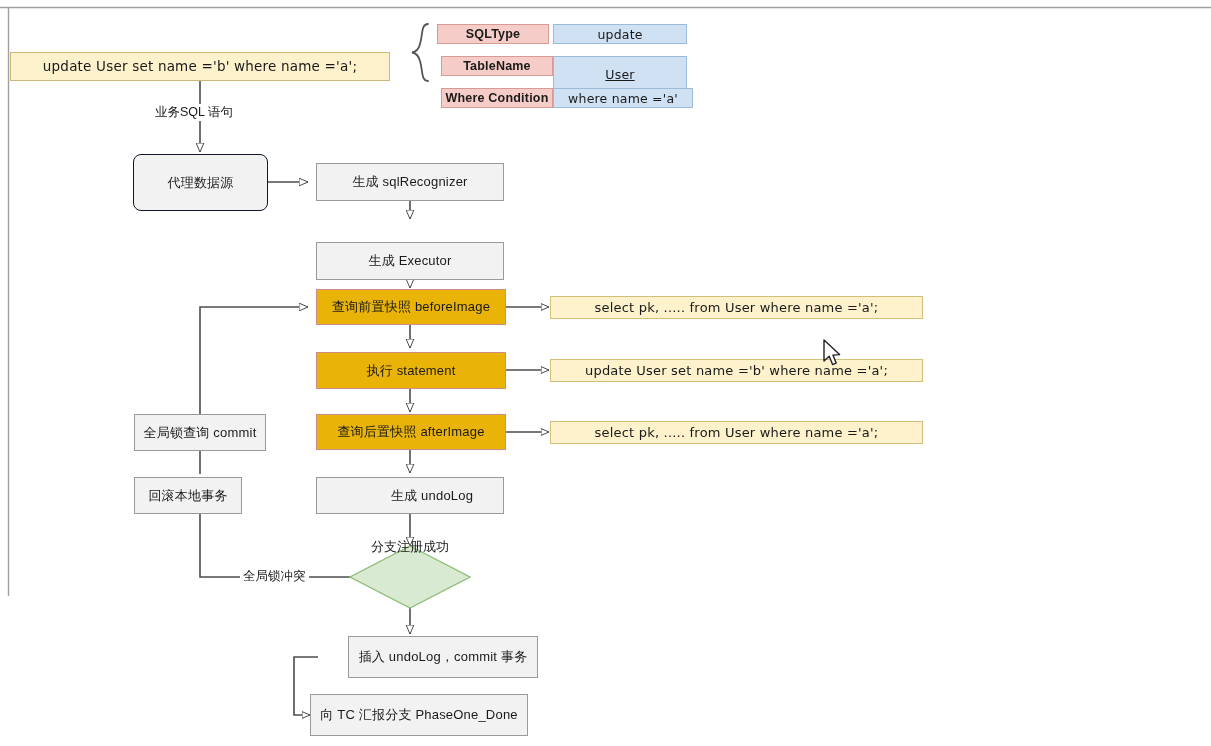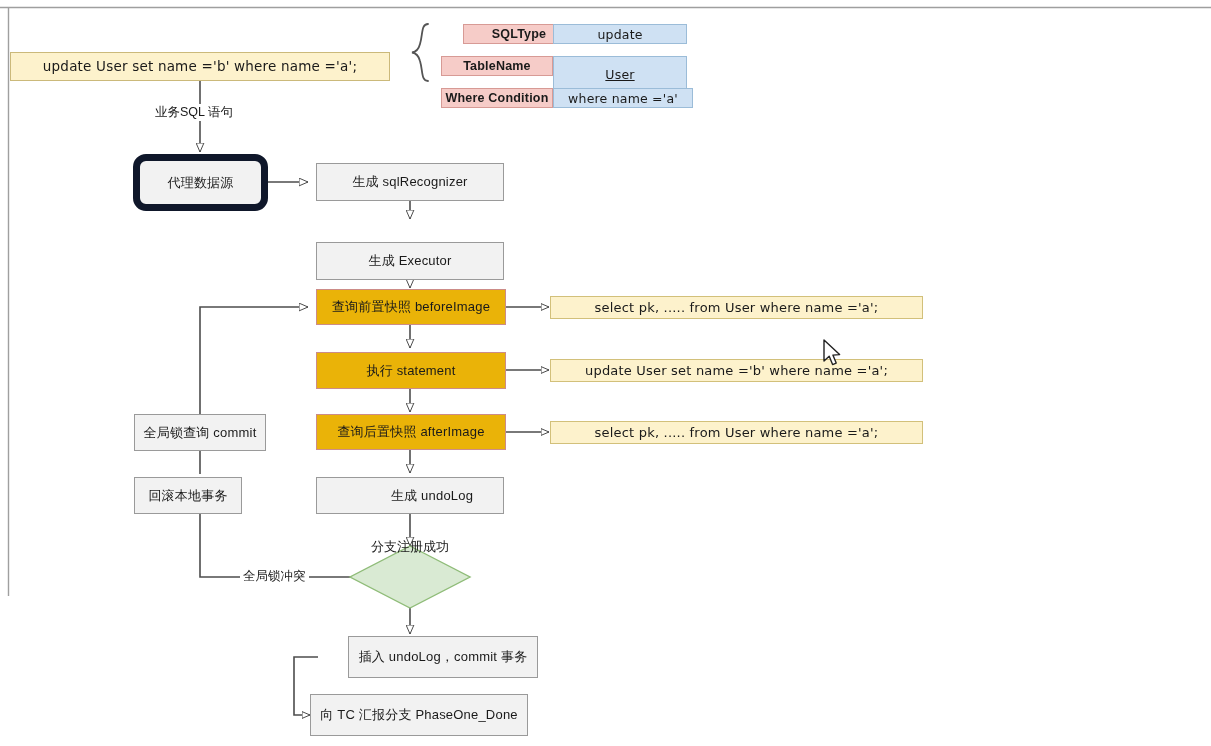--- a/index.html
+++ b/index.html
@@ -36,22 +36,22 @@
     letter-spacing: 0.2px;
     line-height: 1.2;
     z-index: 3;
   }
   .n-gray {
     background: #f2f2f2;
     border: 1px solid #9a9a9a;
   }
   .n-gray-round {
     background: #f2f2f2;
-    border: 7px solid #0f172a;
-    border-radius: 13px;
+    border: 1px solid #0f172a;
+    border-radius: 8px;
   }
   .n-pink {
     background: #eab308;
     border: 1px solid #cc8c88;
   }
   .n-yellow {
     background: #fdf2cc;
     border: 1px solid #d2c07a;
     font-size: 13px;
   }
@@ -154,21 +154,21 @@
 
     <path d="M355,577 L200,577 L200,513" fill="none" stroke="#4d4d4d" stroke-width="1.6"></path>
 
     <path d="M318,657 L294,657 L294,715 L310,715" fill="none" stroke="#4d4d4d" stroke-width="1.6" marker-end="url(#ahs)"></path>
 
     <polygon points="410,546 470,577 410,608 350,577" fill="#d9ead3" stroke="#8fbc78" stroke-width="1.4"></polygon>
   </svg>
 
   <div class="node n-yellow-lg mono-ish" style="left:10px; top:52px; width:380px; height:29px;">update User set name ='b' where name ='a';</div>
 
-  <div class="node cell-key" style="left:463px; top:24px; width:112px; height:20px;">SQLType</div>
+  <div class="node cell-key" style="left:437px; top:24px; width:112px; height:20px;">SQLType</div>
   <div class="node cell-val mono-ish" style="left:553px; top:24px; width:134px; height:20px;">update</div>
 
   <div class="node cell-key" style="left:441px; top:56px; width:112px; height:20px;">TableName</div>
   <div class="node cell-val mono-ish" style="left:553px; top:56px; width:134px; height:36px;text-decoration:underline;">User</div>
 
   <div class="node cell-key" style="left:441px; top:88px; width:112px; height:20px;">Where Condition</div>
   <div class="node cell-val mono-ish" style="left:553px; top:88px; width:140px; height:20px;">where name ='a'</div>
 
   <div class="edge-label" style="left:152px; top:104px;">业务SQL 语句</div>
 

